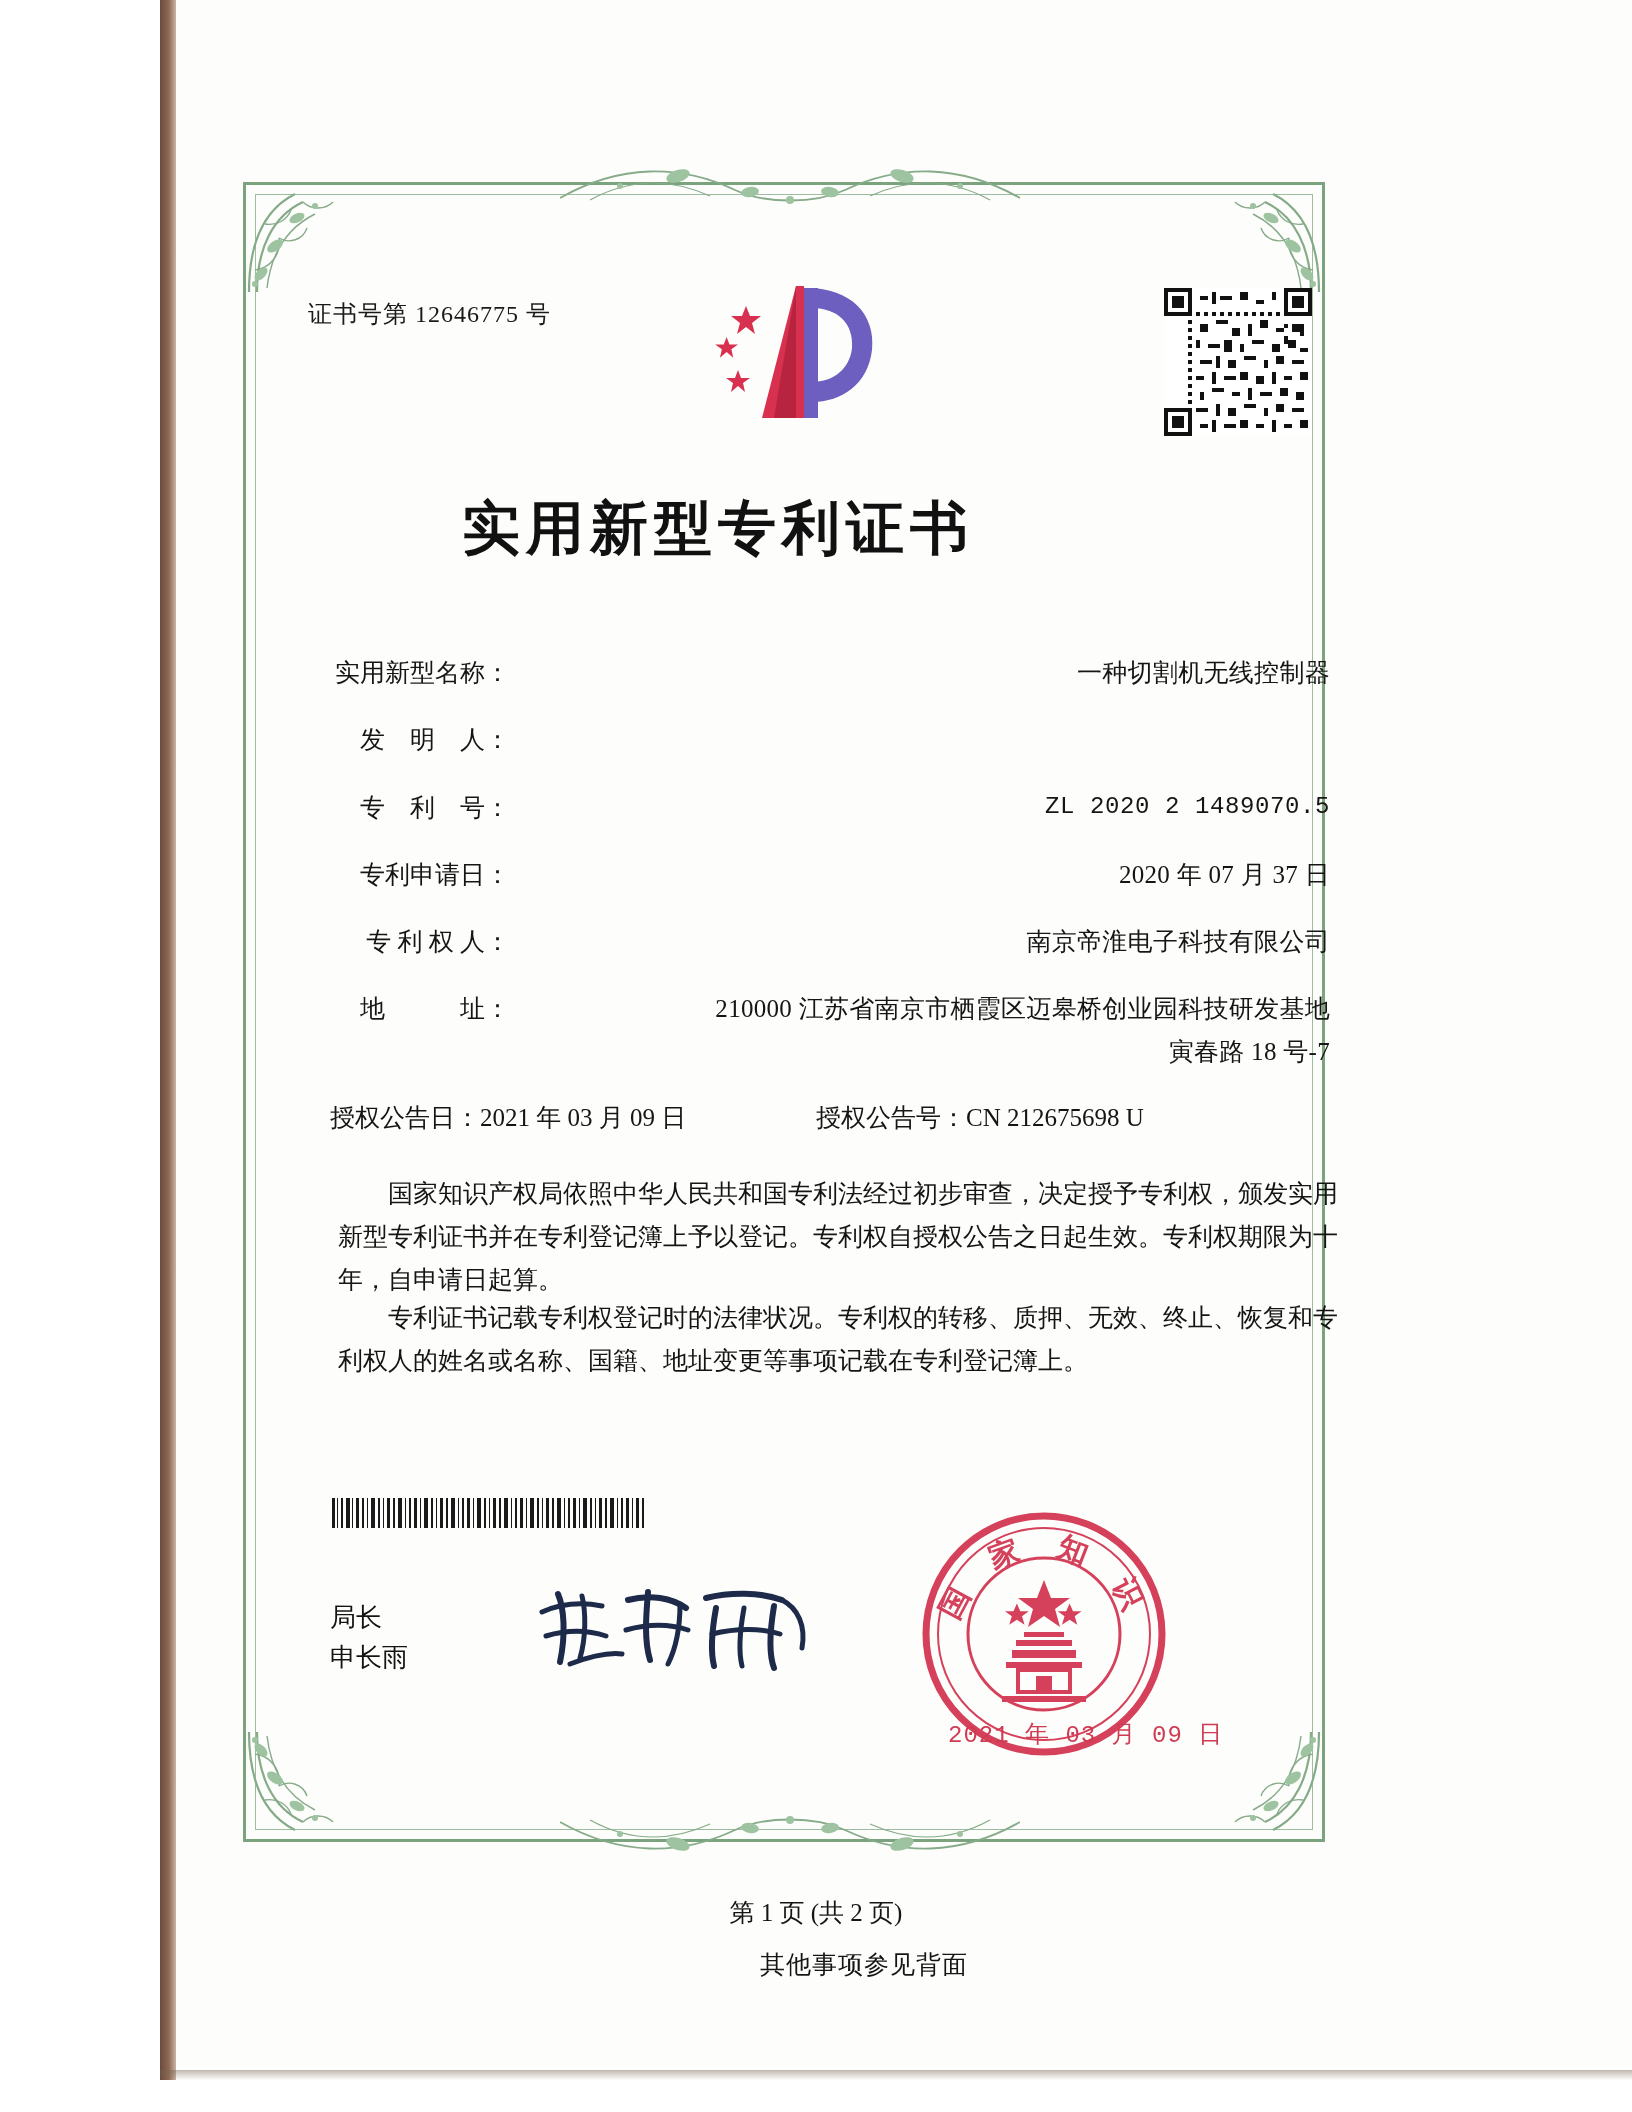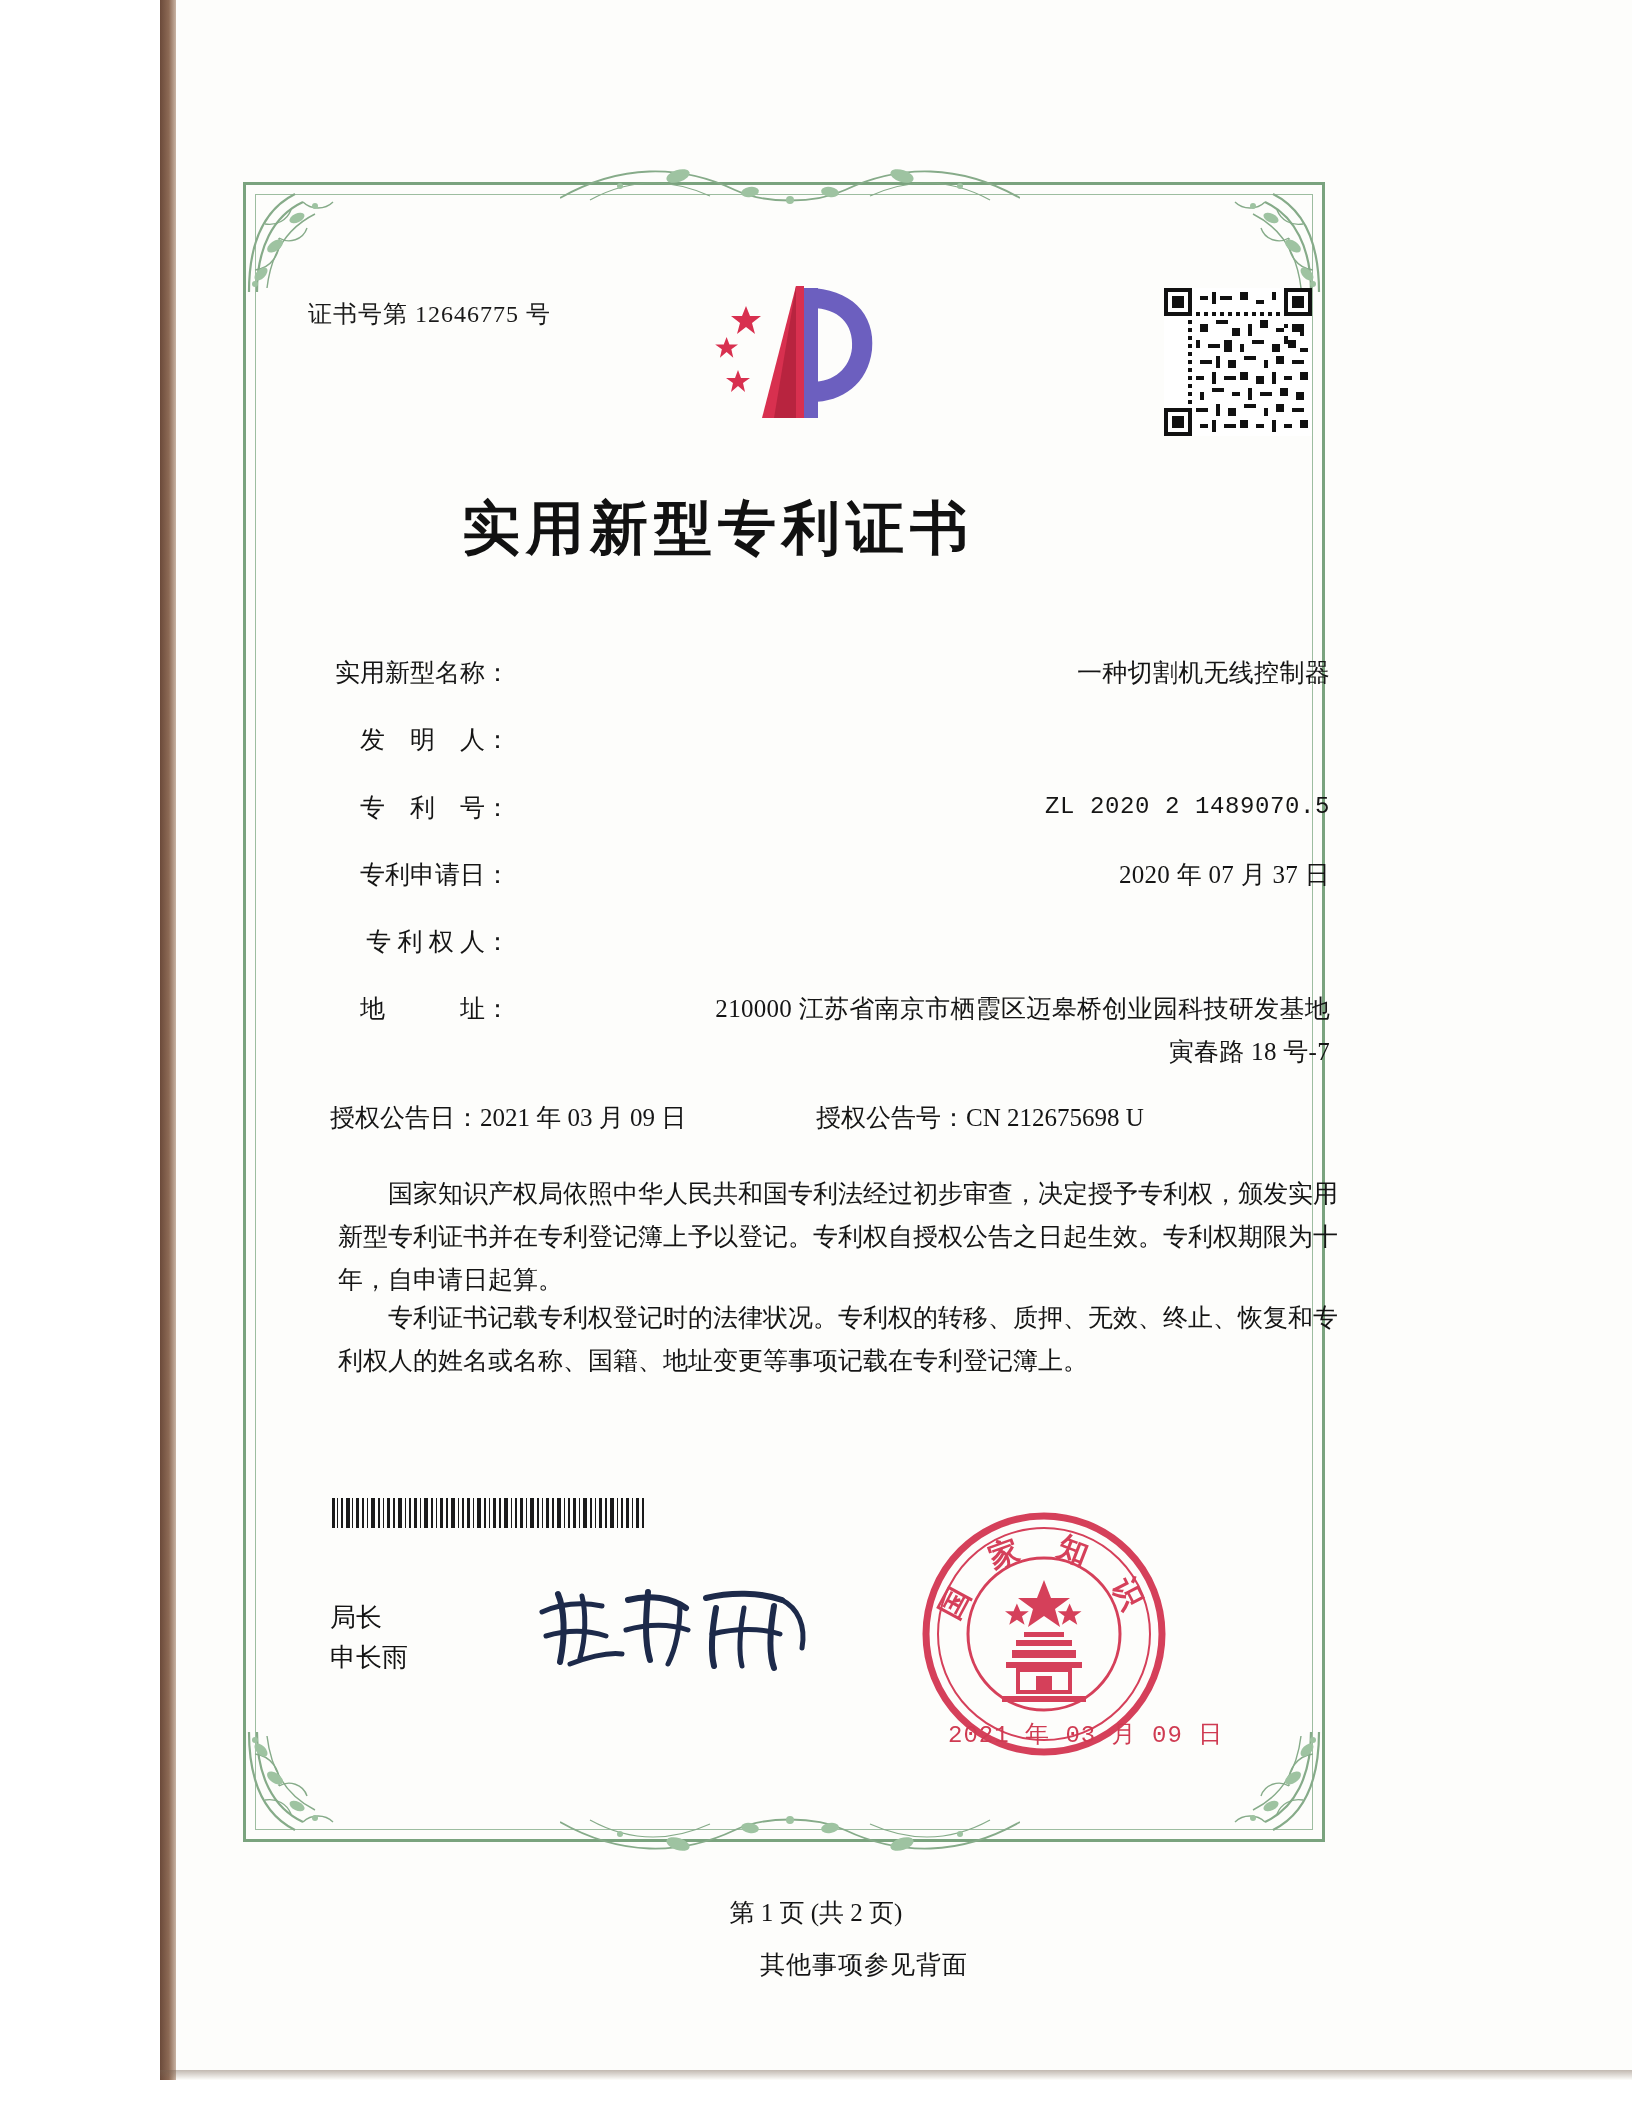--- a/index.html
+++ b/index.html
@@ -445,20 +445,21 @@
     <span class="val val-mono">ZL 2020 2 1489070.5</span>
   </div>
 
   <div class="row">
     <span class="lbl">专利申请日：</span>
     <span class="val">2020 年 07 月 37 日</span>
   </div>
 
   <div class="row">
     <span class="lbl">专 利 权 人：</span>
+    <span class="val">南京帝淮电子科技有限公司</span>
   </div>
 
   <div class="row">
     <span class="lbl">地　　　址：</span>
     <span class="val">
       <span>210000 江苏省南京市栖霞区迈皋桥创业园科技研发基地</span>
       <span class="addr-line2">寅春路 18 号-7</span>
     </span>
   </div>
 

